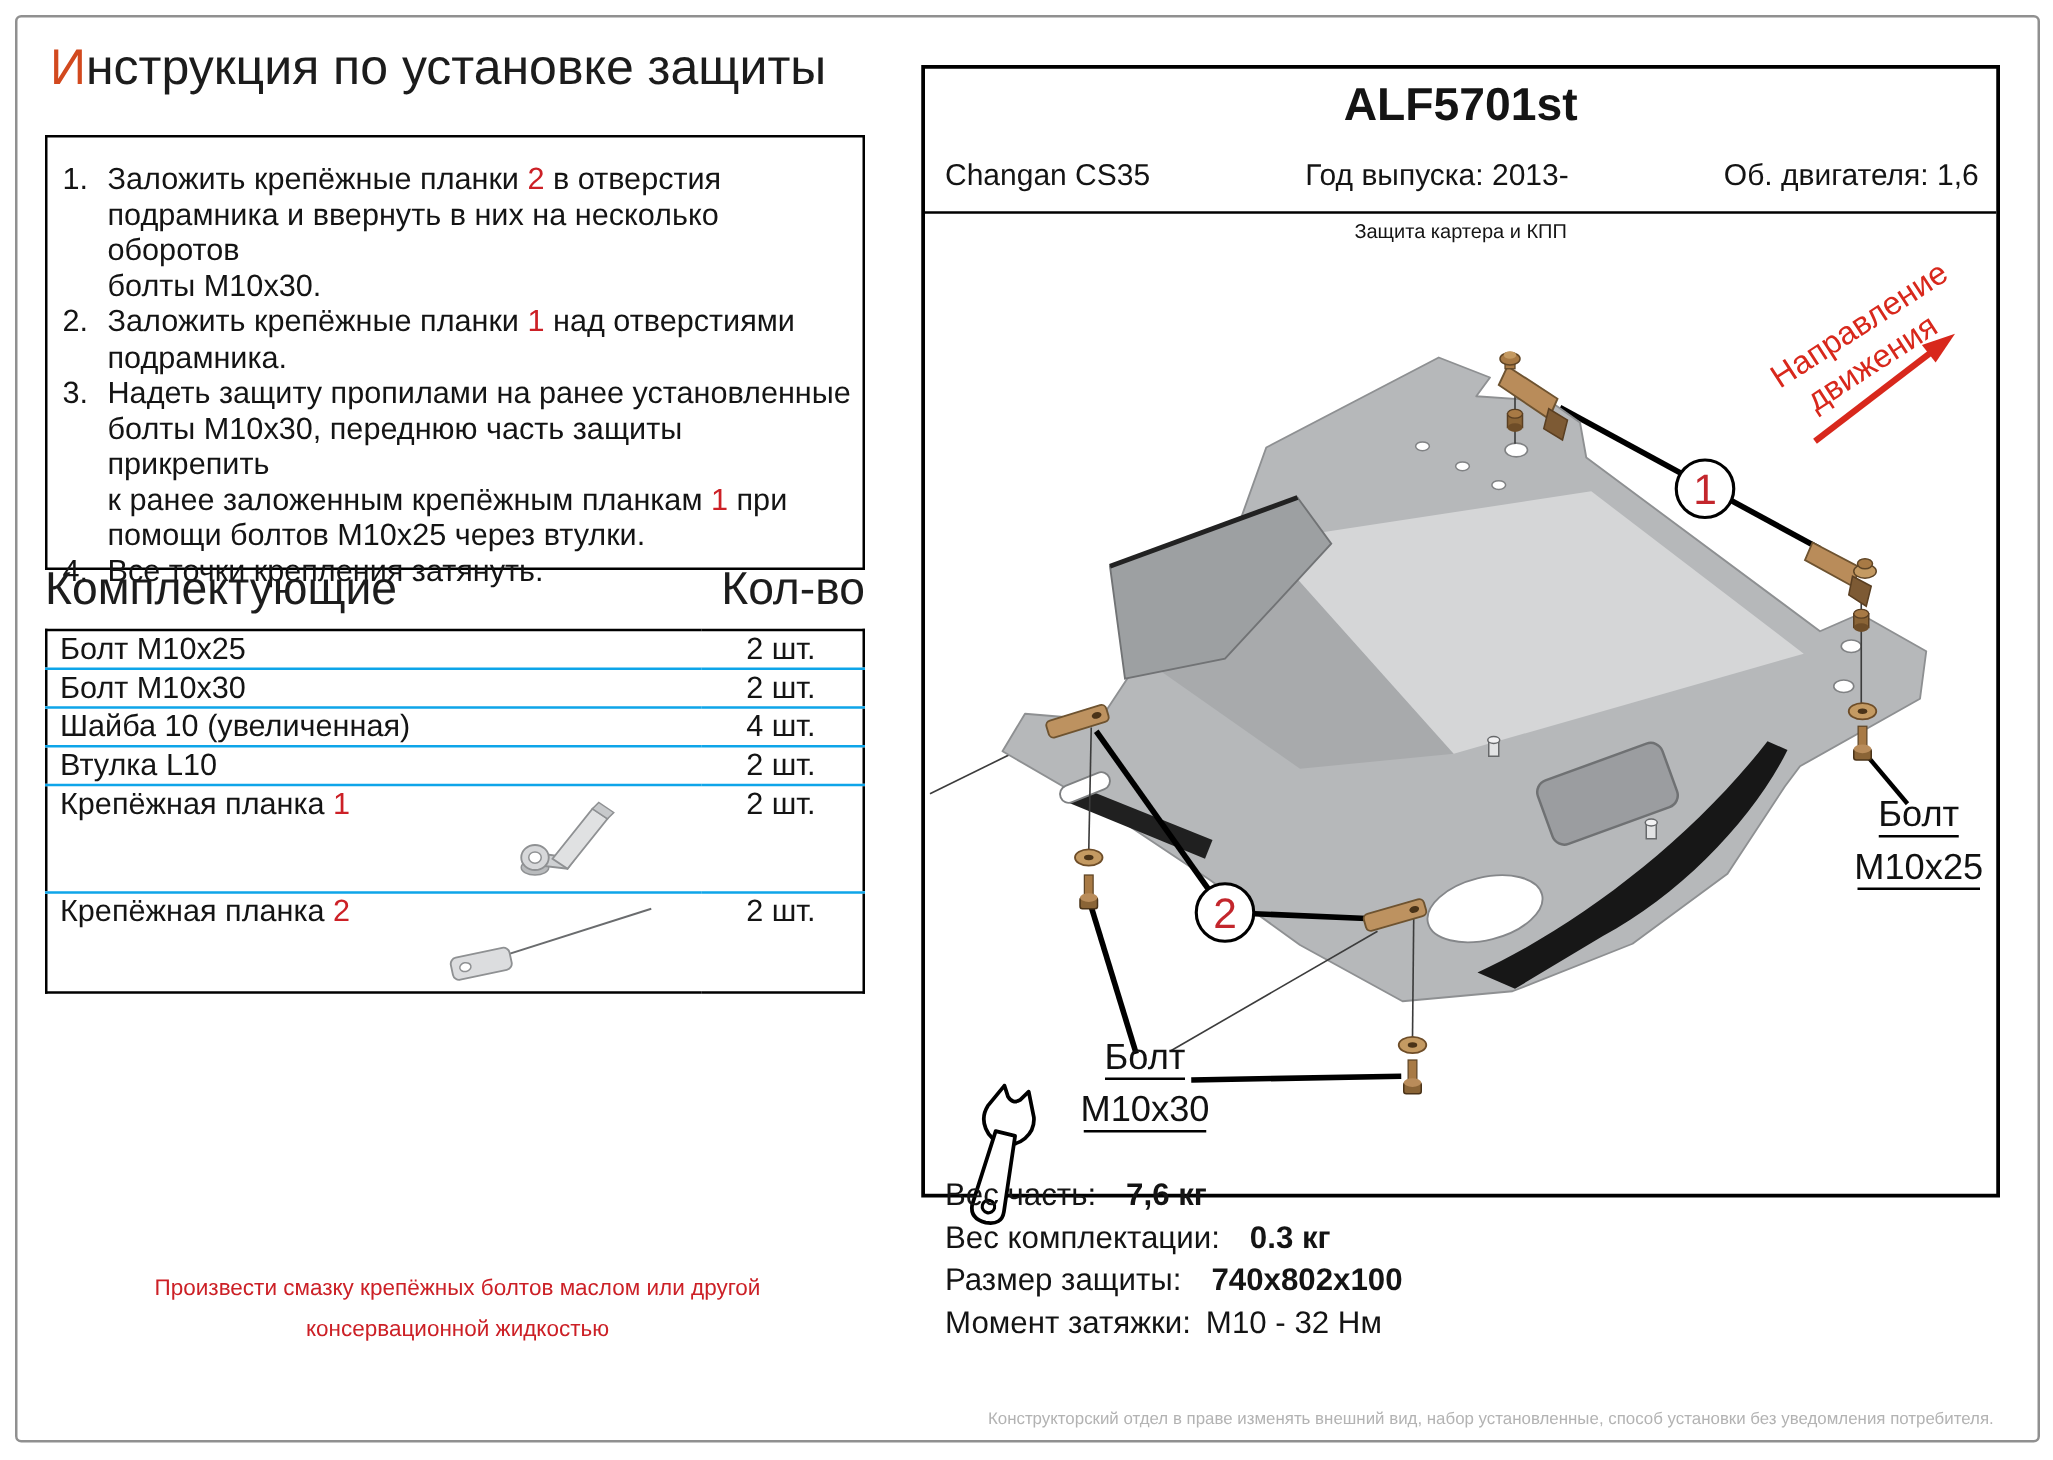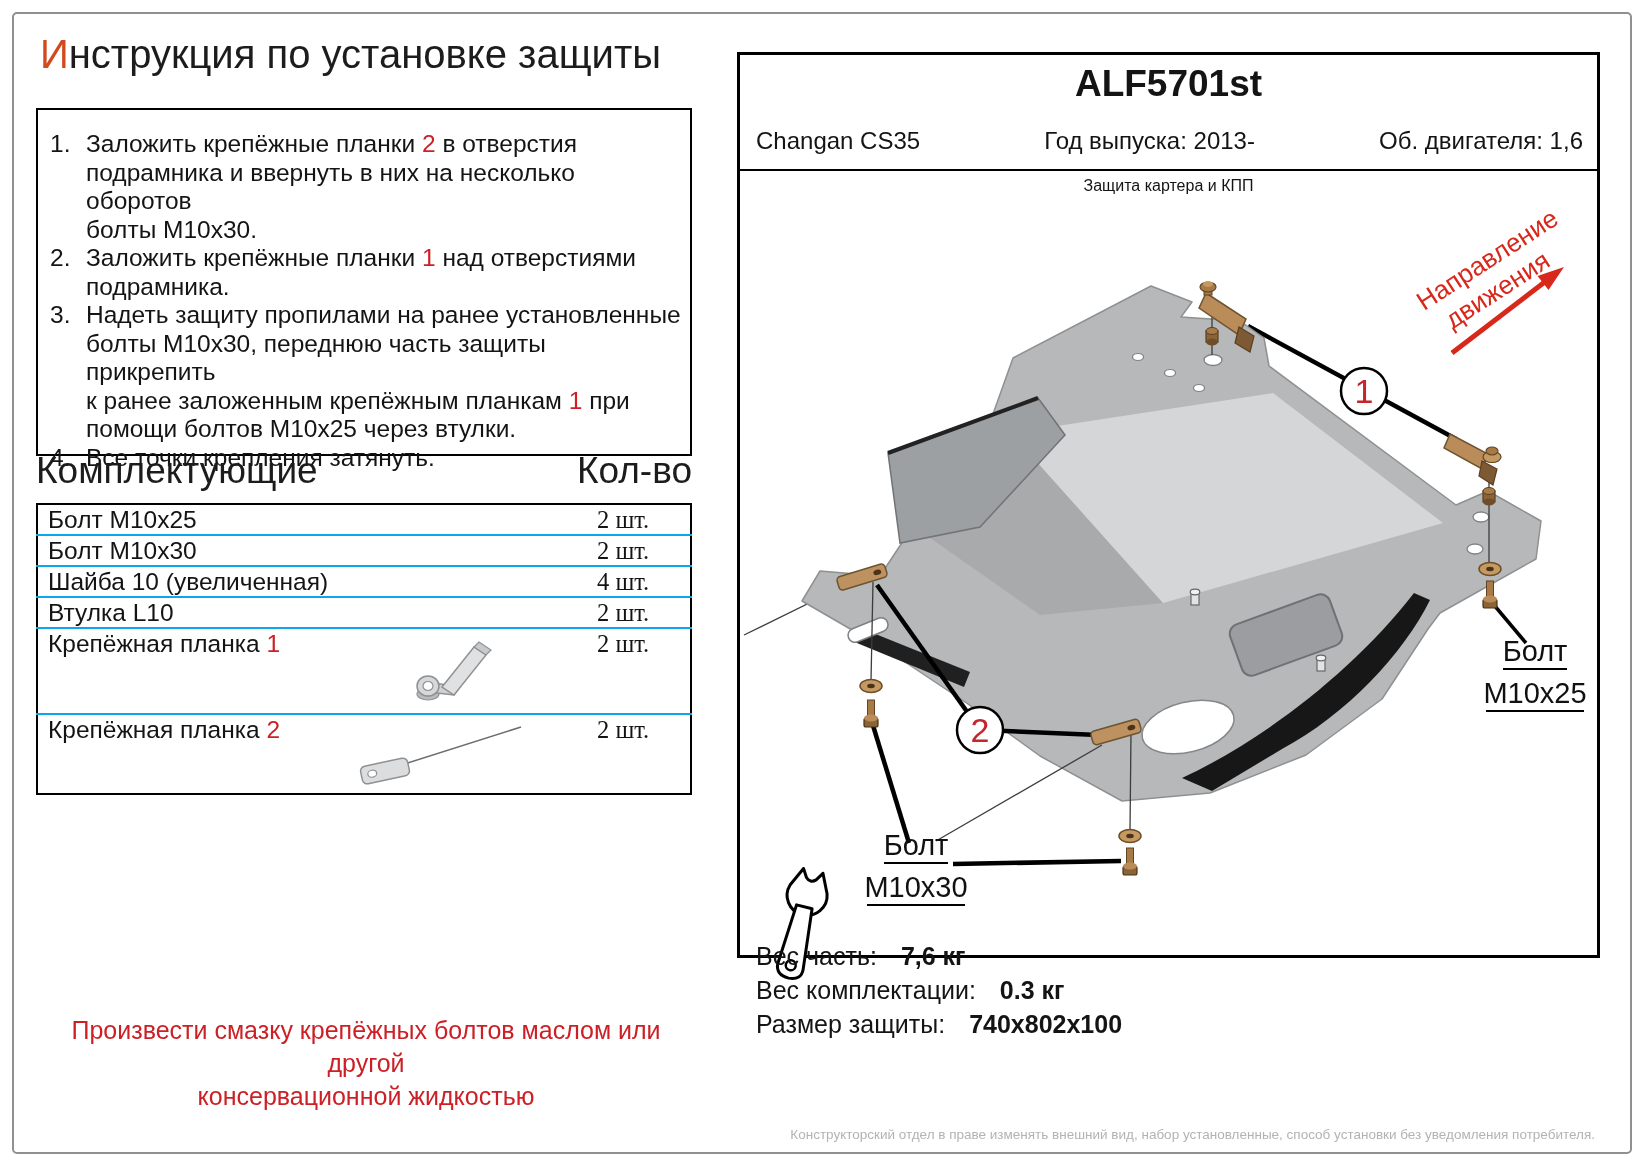--- a/index.html
+++ b/index.html
@@ -17,27 +17,27 @@
   .ins-text{white-space:pre-wrap;}
   .rednum{color:#cc2026;}
   .comp-header{position:absolute;left:36px;top:450px;width:656px;display:flex;
         justify-content:space-between;font-size:37px;color:#1c1c1c;}
   .comp-table{position:absolute;left:36px;top:503px;width:656px;border-collapse:collapse;
         font-size:24.5px;}
   .comp-table td{border-top:2px solid #0ea5e9;padding:0;}
   .comp-table tr:first-child td{border-top:none;margin-top:36px;}
   .comp-table{border:2px solid #000;}
   td.cname{padding-left:10px;vertical-align:top;padding-top:1px;position:relative;}
-  td.cqty{width:130px;box-sizing:border-box;padding-left:36px;vertical-align:top;padding-top:1px;font-family:Liberation Serif, serif;}
+  td.cqty{width:130px;box-sizing:border-box;padding-left:36px;vertical-align:top;padding-top:1px;}
   tr.r-s td{height:27px;}
   tr.r-t1 td{height:83px;}
   tr.r-t2 td{height:77px;}
   .part-img{position:absolute;}
   .note{position:absolute;left:50px;top:1014px;width:632px;text-align:center;
-        color:#cc2026;font-size:25px;line-height:33px;white-space:pre-wrap;}
+        color:#cc2026;font-size:18px;line-height:33px;white-space:pre-wrap;}
   
   .panel{position:absolute;left:737px;top:52px;width:863px;height:906px;
         box-sizing:border-box;border:3px solid #000;}
   .panel-head{position:absolute;left:0;top:0;width:100%;height:116px;
         border-bottom:2px solid #000;box-sizing:border-box;}
   .model{position:absolute;top:8px;width:100%;text-align:center;font-size:37px;font-weight:bold;}
   .head-row{position:absolute;top:72px;left:16px;right:14px;display:flex;
         justify-content:space-between;font-size:24px;}
   .subtitle{position:absolute;top:122px;width:100%;text-align:center;font-size:16px;}
   .diagram{position:absolute;left:0;top:0;}
@@ -297,16 +297,17 @@
       <path d="M -10,-30 L -19,-11 A 20,20 0 1 0 19,-11 L 10,-30 L 5,-22 Q 0,-17 -5,-22 Z" stroke-width="3"></path>
       <path d="M -8,7 L 8,7 L 14,68 Q 15,79 2,80 Q -11,80 -12,69 Z" stroke-width="3"></path>
       <circle cx="1" cy="67" r="5" stroke-width="2.5"></circle>
     </g>
   </svg>
 
   <div class="specs">
     <div><span>Вес часть:</span><span class="v">7,6 кг</span></div>
     <div><span>Вес комплектации:</span><span class="v">0.3 кг</span></div>
     <div><span>Размер защиты:</span><span class="v">740x802x100</span></div>
+    <div><span>Момент затяжки:</span><span class="v plain">М10 - 32 Нм</span></div>
   </div>
 </div>
 
 <div class="panel-footer">Конструкторский отдел в праве изменять внешний вид, набор установленные, способ установки без уведомления потребителя.</div>
 
 </body></html>

